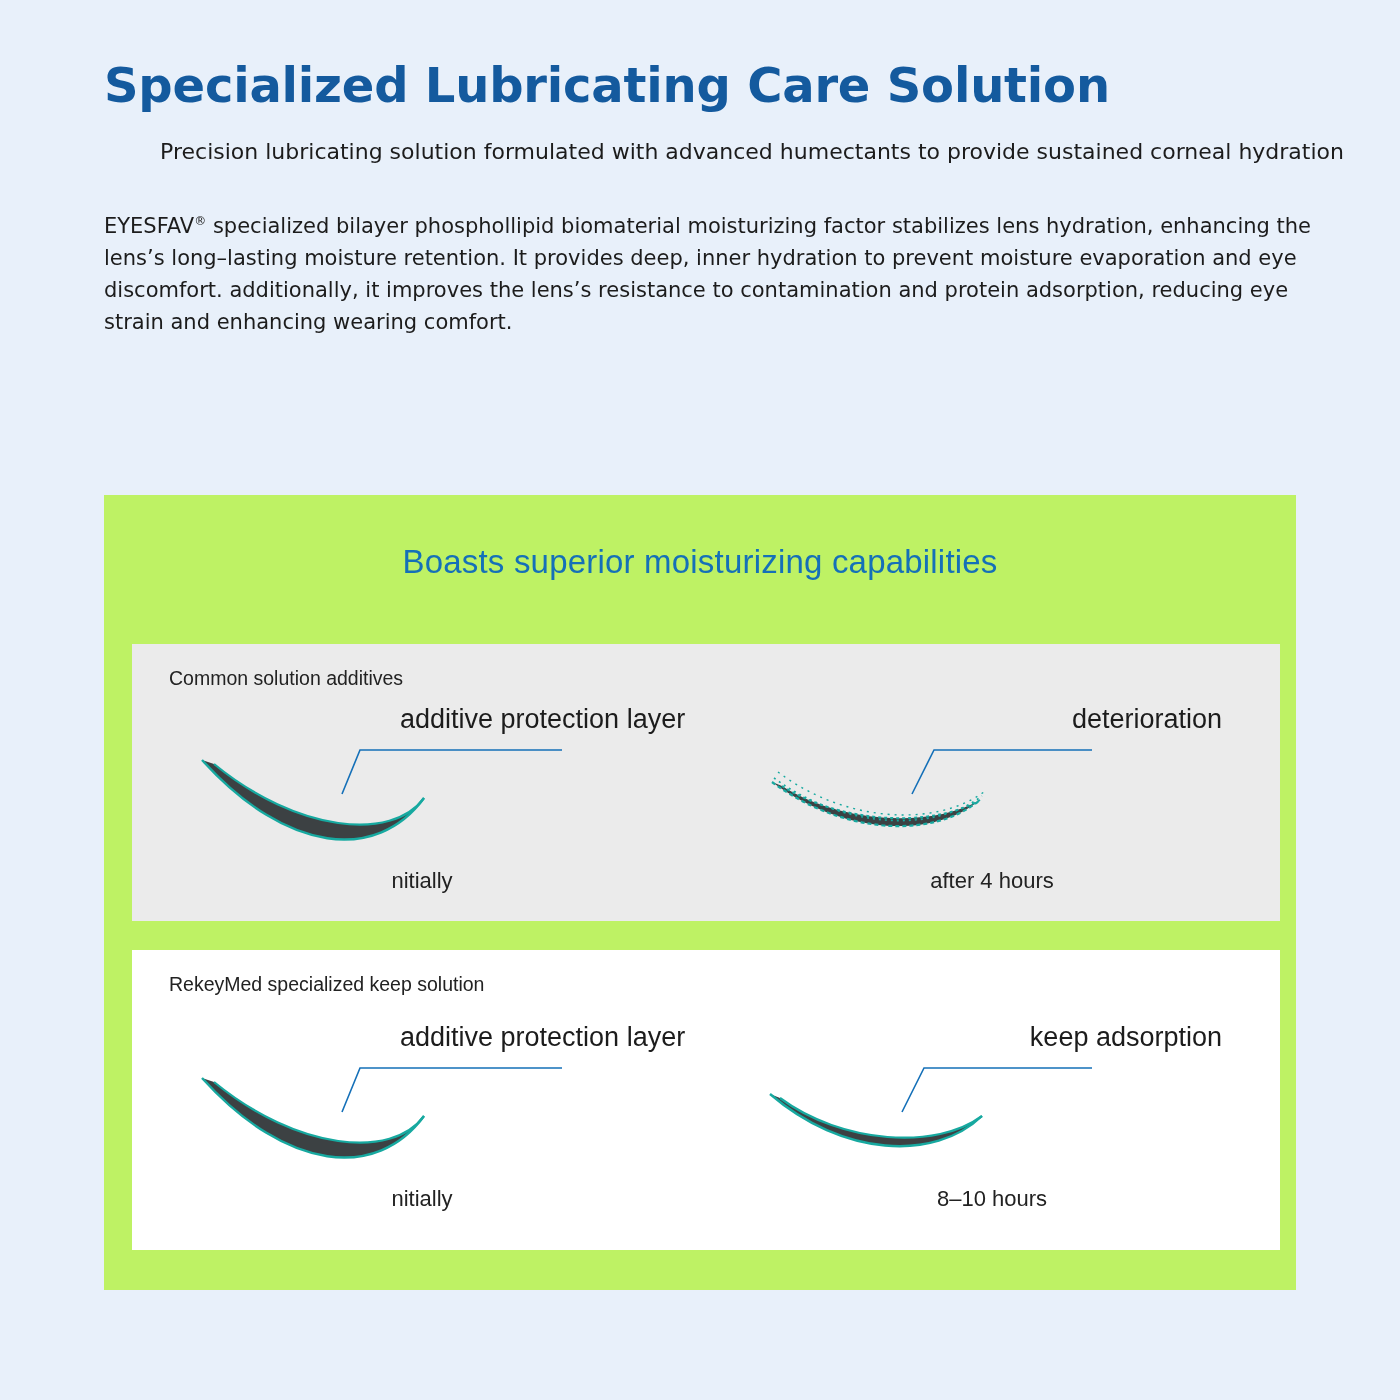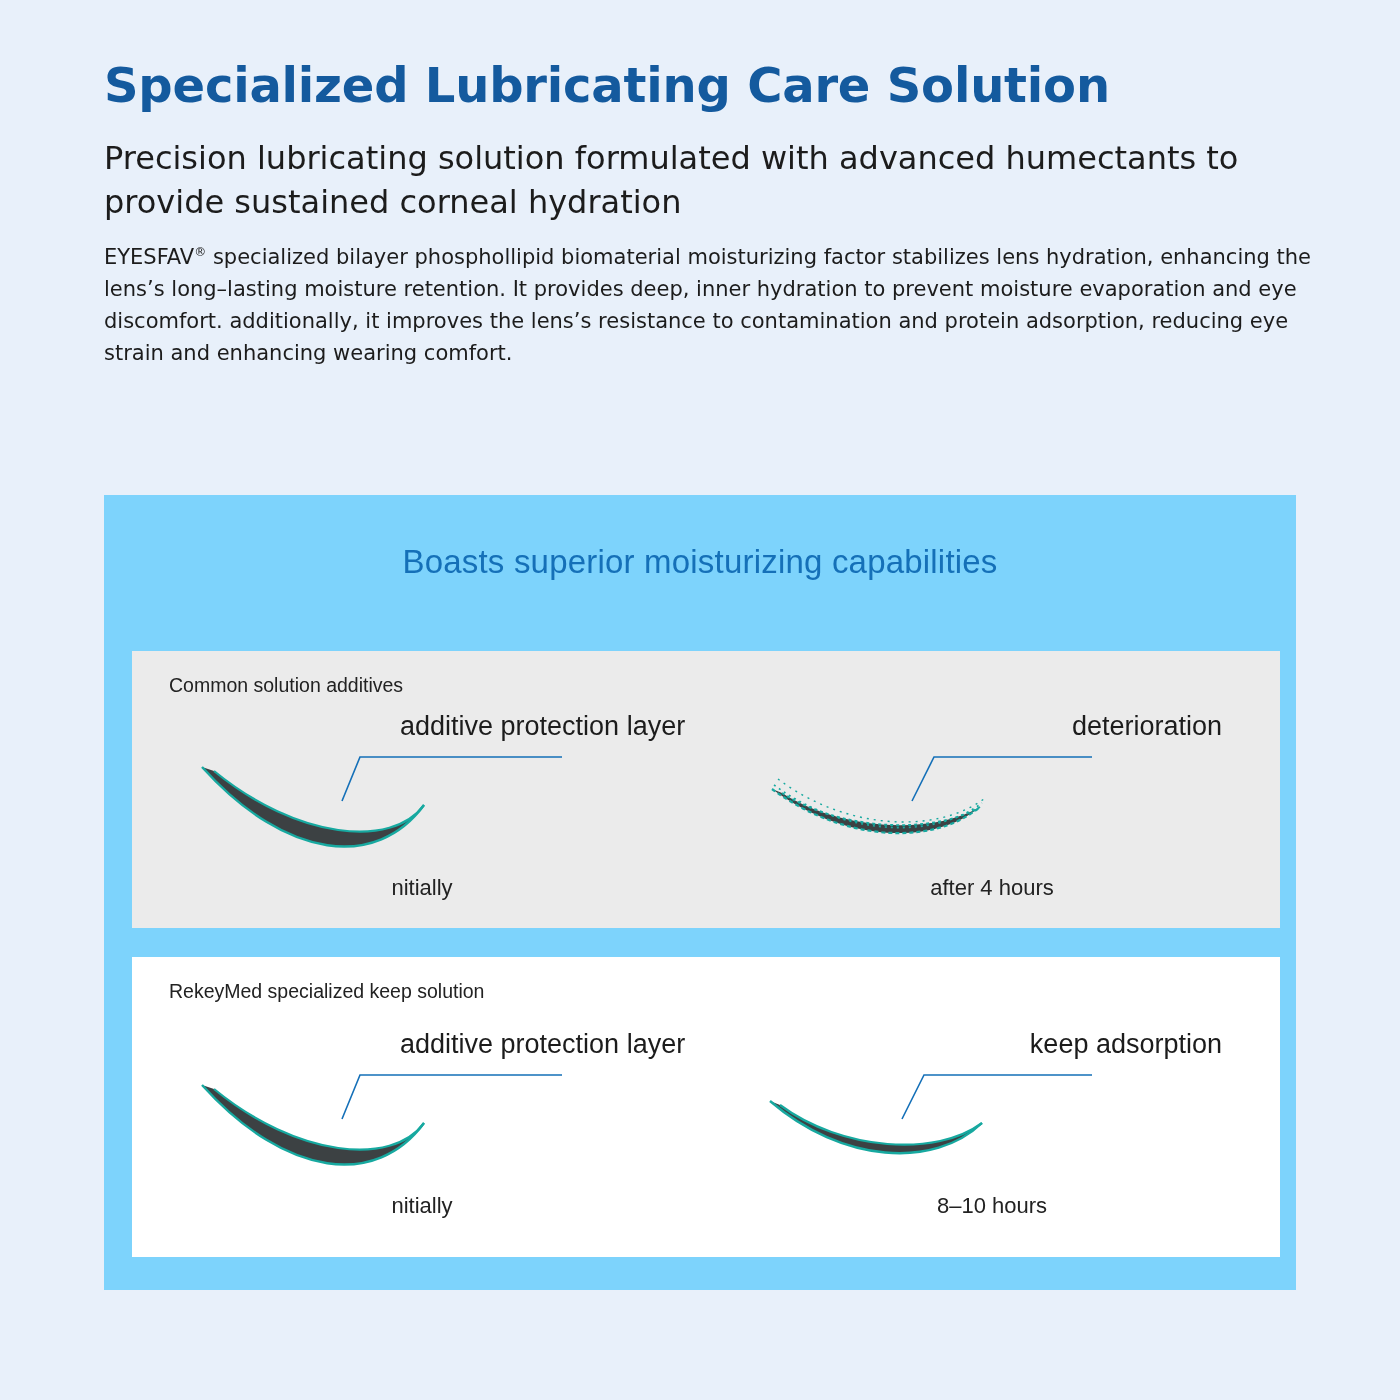--- a/index.html
+++ b/index.html
@@ -23,63 +23,63 @@
   }
   .main-title {
     font-size: 48px;
     font-weight: bold;
     color: #145a9e;
     letter-spacing: -0.2px;
     line-height: 1.15;
     margin: 0 0 24px 0;
   }
   .subtitle {
-    font-size: 32px;
+    font-size: 22px;
     font-weight: normal;
     color: #1c1c1c;
     line-height: 1.36;
-    margin: 0 0 18px 0;
+    margin: 0 0 44px 0;
     max-width: 1240px;
+    text-align: right;
   }
   .body-copy {
     font-size: 21px;
     line-height: 1.52;
     color: #1c1c1c;
     max-width: 1215px;
     margin: 0;
   }
   .body-copy sup {
     font-size: 12px;
     vertical-align: super;
   }
 
   .card {
     position: absolute;
     left: 104px;
     top: 495px;
     width: 1192px;
     height: 795px;
-    background: #7dd3fc;
+    background: #bef264;
   }
   .card-title {
     text-align: center;
     color: #1570b8;
     font-size: 33px;
     font-weight: normal;
     font-family: "Liberation Sans", sans-serif;
     margin: 48px 0 0 0;
     letter-spacing: 0.2px;
   }
 
   .panel {
     position: absolute;
     left: 28px;
     width: 1148px;
     box-sizing: border-box;
-    margin-top: 7px;
   }
   .panel-grey {
     top: 149px;
     height: 277px;
     background: #ebebeb;
   }
   .panel-white {
     top: 455px;
     height: 300px;
     background: #ffffff;

